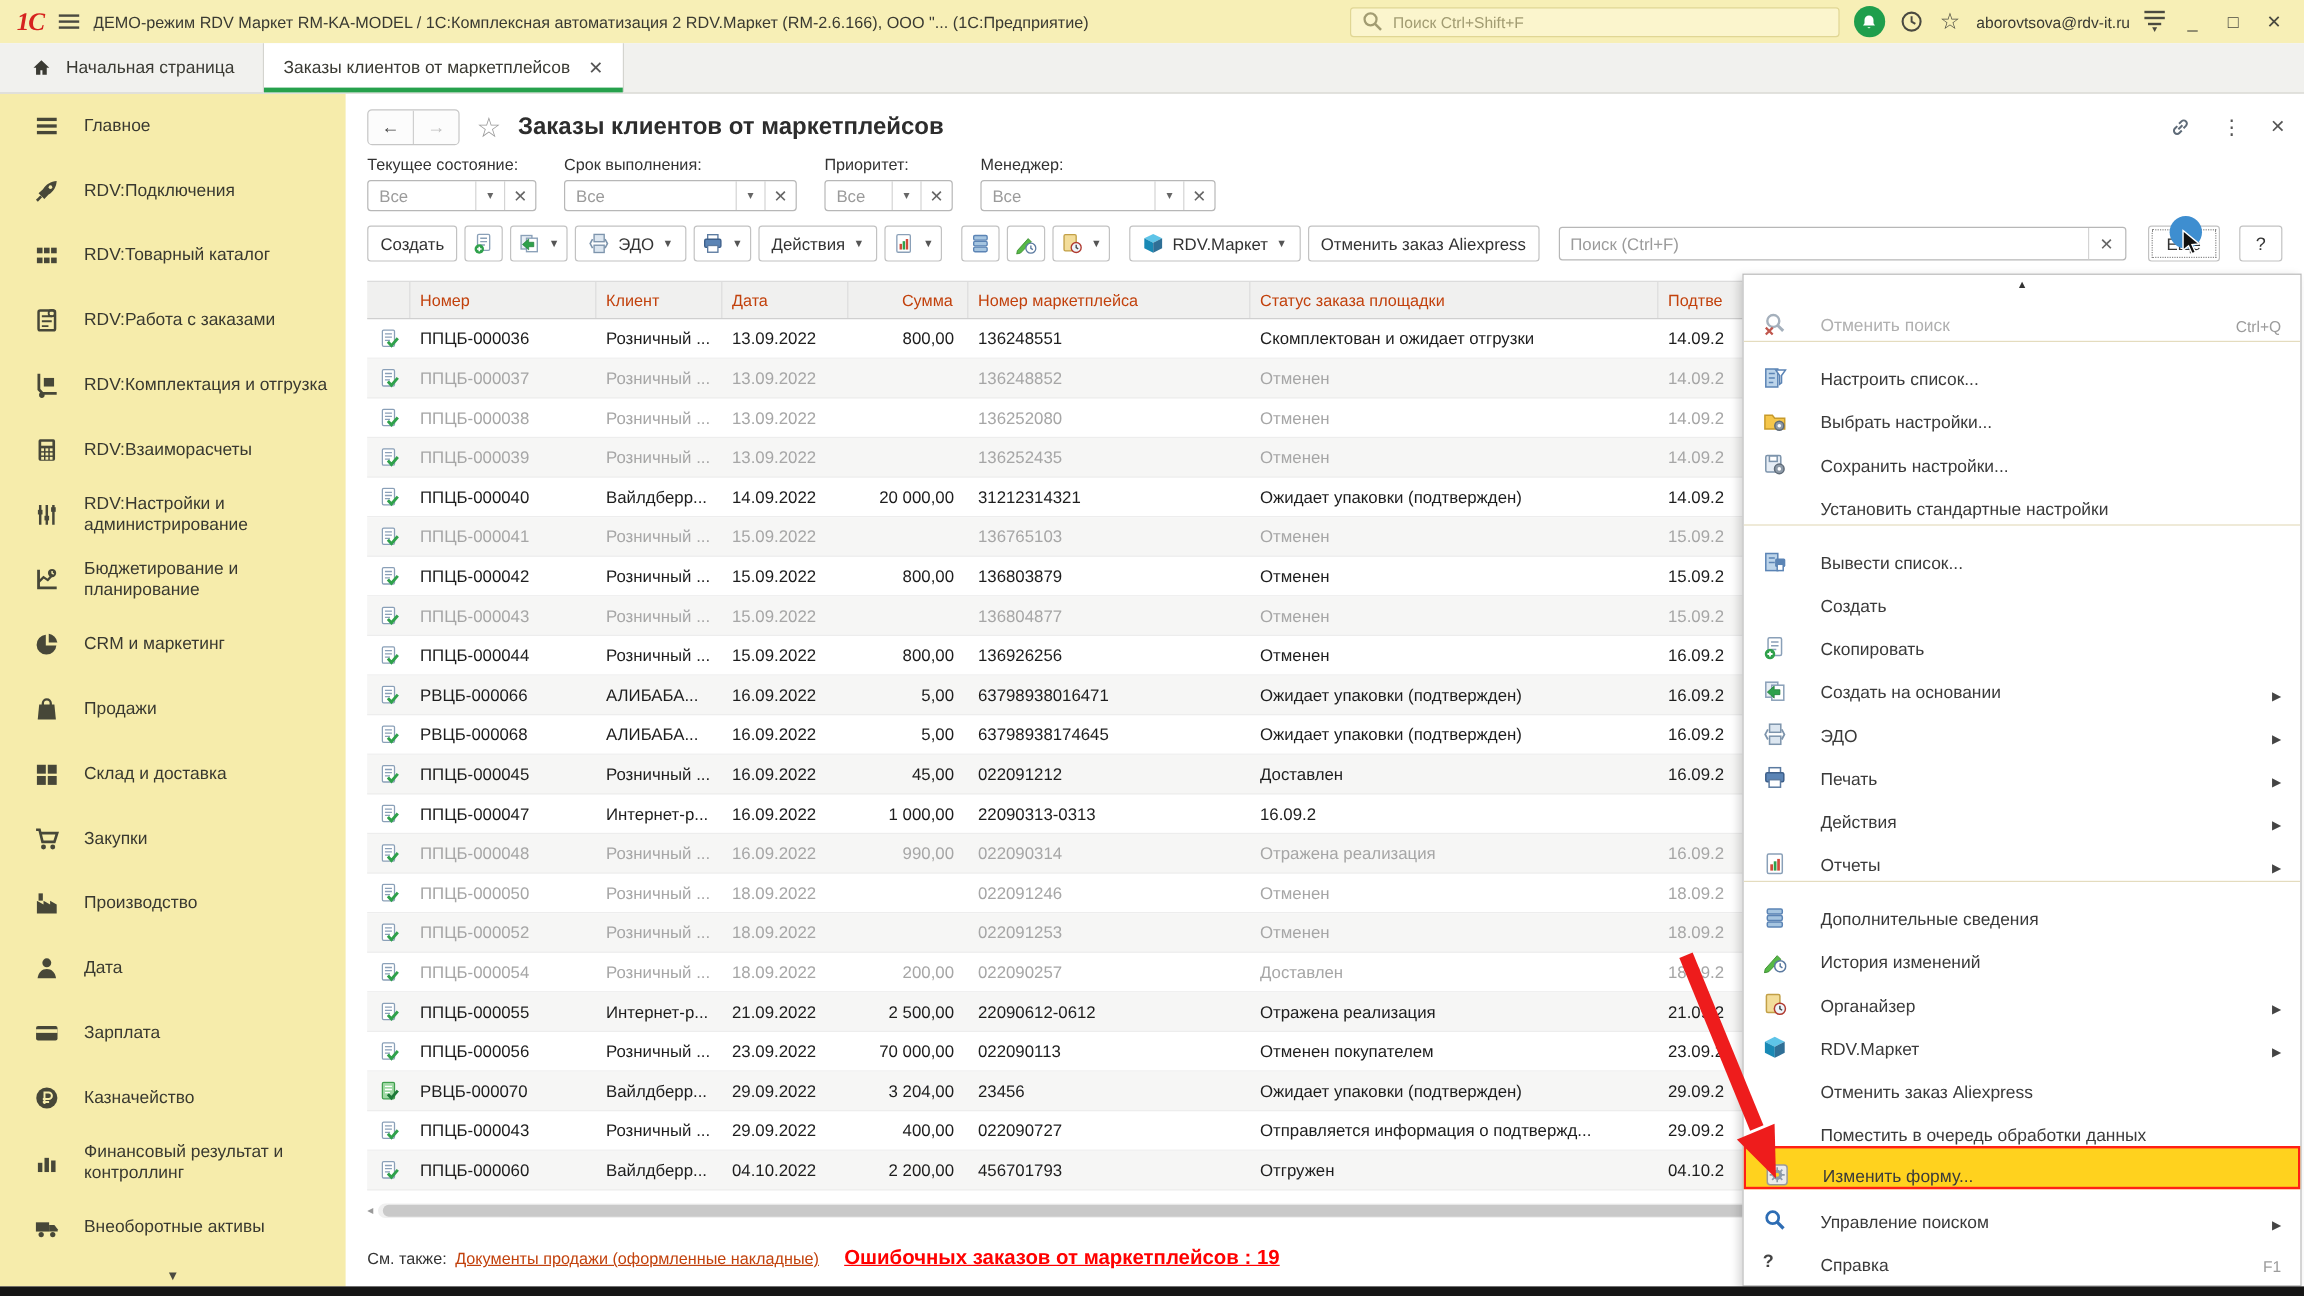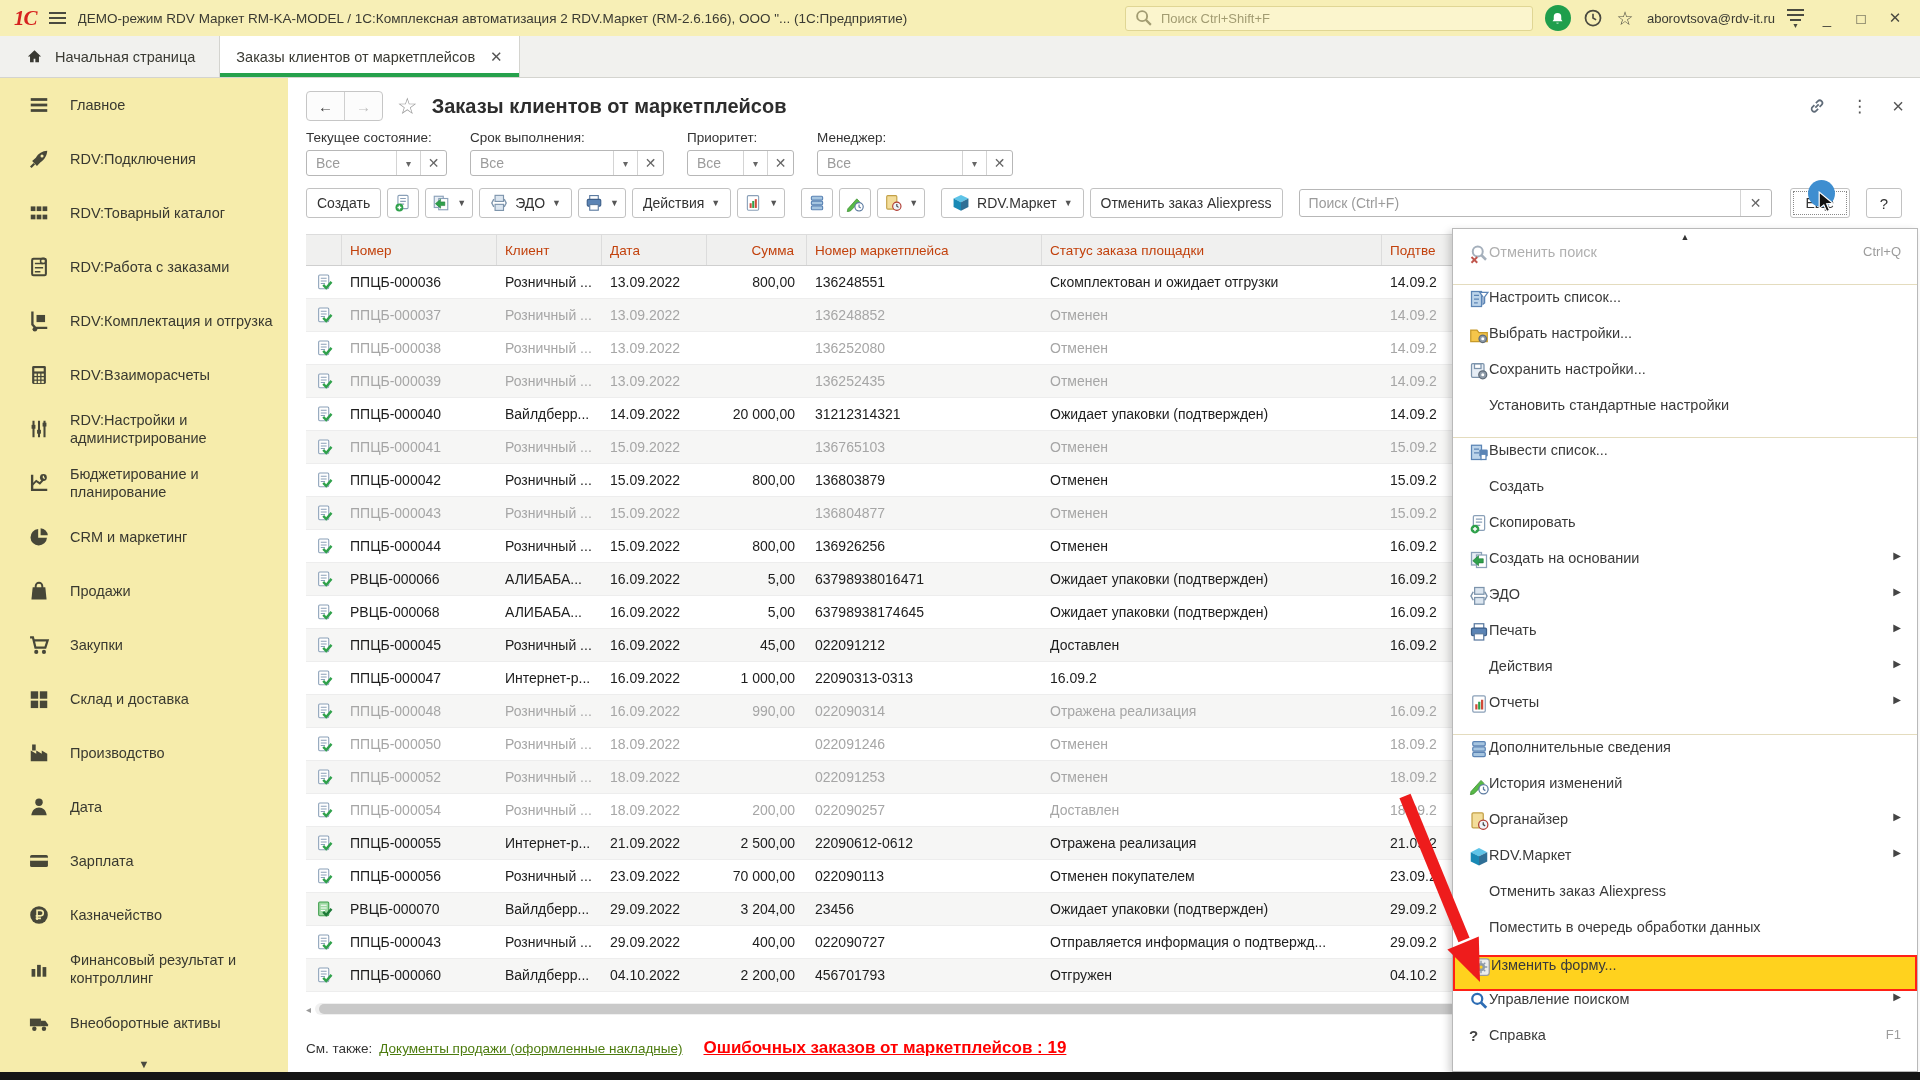--- a/index.html
+++ b/index.html
@@ -78,27 +78,27 @@
   .c4{width:100px;justify-content:flex-end;padding-right:12px}
   .c5{width:235px}.c6{width:340px}.c7{width:190px}
   .c0 svg{width:17px;height:17px}
   
   .hscroll{margin:10px 0 0 18px;width:1430px;height:14px;display:flex;align-items:center;gap:4px}
   .hs-arrow{color:#9a9a9a;font-size:10px}
   .hs-track{flex:1;height:12px;background:#f0f0f0;border-radius:6px;position:relative}
   .hs-thumb{position:absolute;left:4px;top:1px;height:10px;width:1290px;background:#c9c9c9;border-radius:5px}
   
   .see-also{margin:22px 0 0 18px;display:flex;align-items:baseline;gap:7px;font-size:13.5px;color:#333}
-  .see-link{color:#4d7c0f;text-decoration:underline}
+  .see-link{color:#c2410c;text-decoration:underline}
   .err-red{color:#ff0000;font-weight:bold;text-decoration:underline;font-size:17px;margin-left:14px}
   
   .menu{position:absolute;left:1452px;top:228px;right:2px;bottom:8px;background:#fff;border:1px solid #b9b9b9;
         box-shadow:-3px 3px 8px rgba(0,0,0,.18);z-index:6;box-sizing:border-box;padding-top:2px;overflow:hidden}
   .menu-up{text-align:center;font-size:9px;color:#333;height:13px;line-height:13px}
-  .mi{height:36px;display:flex;align-items:flex-start;gap:0;padding:0 16px;font-size:14.5px;color:#3a3a3a;box-sizing:border-box;cursor:pointer}
+  .mi{height:36px;display:flex;align-items:flex-end;gap:28px;padding:0 16px;font-size:14.5px;color:#3a3a3a;box-sizing:border-box;cursor:pointer}
   .mi .mic{width:20px;height:20px;flex:none;display:inline-flex}
   .mi .mic svg{width:20px;height:20px}
   .mi .mlabel{flex:1;white-space:nowrap;overflow:hidden}
   .mi .msc{color:#9c9c9c;font-size:13px}
   .mi .msub{color:#444;font-size:10px}
   .mi.disabled{color:#b0b0b0}
   .mi.hl{background:#ffd21e;border:2px solid #ff2016}
   .msep{height:1px;background:#e4dcbe;margin:4px 0}
   
   .arrow-ann{position:absolute;left:1383px;top:782px;width:120px;height:218px;z-index:9;pointer-events:none}
@@ -277,37 +277,37 @@
           <svg viewBox="0 0 16 16" fill="currentColor">
             <path d="M3.4 5.2h9.2l.9 9H2.5z"></path>
             <path d="M5.6 6V4.4a2.4 2.4 0 0 1 4.8 0V6" fill="none" stroke="currentColor" stroke-width="1.4"></path>
           </svg>
         </span>
         <span class="nav-label">Продажи</span>
       </div>
       <div class="nav-item">
         <span class="nav-icon">
           <svg viewBox="0 0 16 16" fill="currentColor">
-            <path d="M1.5 2.5h2.1l1.8 7.4h7.2l1.7-5.3H4.5" fill="none" stroke="currentColor" stroke-width="1.6"></path>
-            <circle cx="6" cy="13" r="1.5"></circle>
-            <circle cx="11.6" cy="13" r="1.5"></circle>
-          </svg>
-        </span>
-        <span class="nav-label">Закупки</span>
-      </div>
-      <div class="nav-item">
-        <span class="nav-icon">
-          <svg viewBox="0 0 16 16" fill="currentColor">
             <rect x="2" y="2.4" width="5.4" height="5.4"></rect>
             <rect x="8.6" y="2.4" width="5.4" height="5.4"></rect>
             <rect x="2" y="9.2" width="5.4" height="5.4"></rect>
             <rect x="8.6" y="9.2" width="5.4" height="5.4"></rect>
           </svg>
         </span>
         <span class="nav-label">Склад и доставка</span>
+      </div>
+      <div class="nav-item">
+        <span class="nav-icon">
+          <svg viewBox="0 0 16 16" fill="currentColor">
+            <path d="M1.5 2.5h2.1l1.8 7.4h7.2l1.7-5.3H4.5" fill="none" stroke="currentColor" stroke-width="1.6"></path>
+            <circle cx="6" cy="13" r="1.5"></circle>
+            <circle cx="11.6" cy="13" r="1.5"></circle>
+          </svg>
+        </span>
+        <span class="nav-label">Закупки</span>
       </div>
       <div class="nav-item">
         <span class="nav-icon">
           <svg viewBox="0 0 16 16" fill="currentColor">
             <path d="M2 14V6.2l4 2.4V6.2l4 2.4V6.2l4 2.4V14z"></path>
             <rect x="3" y="1.8" width="2.6" height="4.4"></rect>
           </svg>
         </span>
         <span class="nav-label">Производство</span>
       </div>

